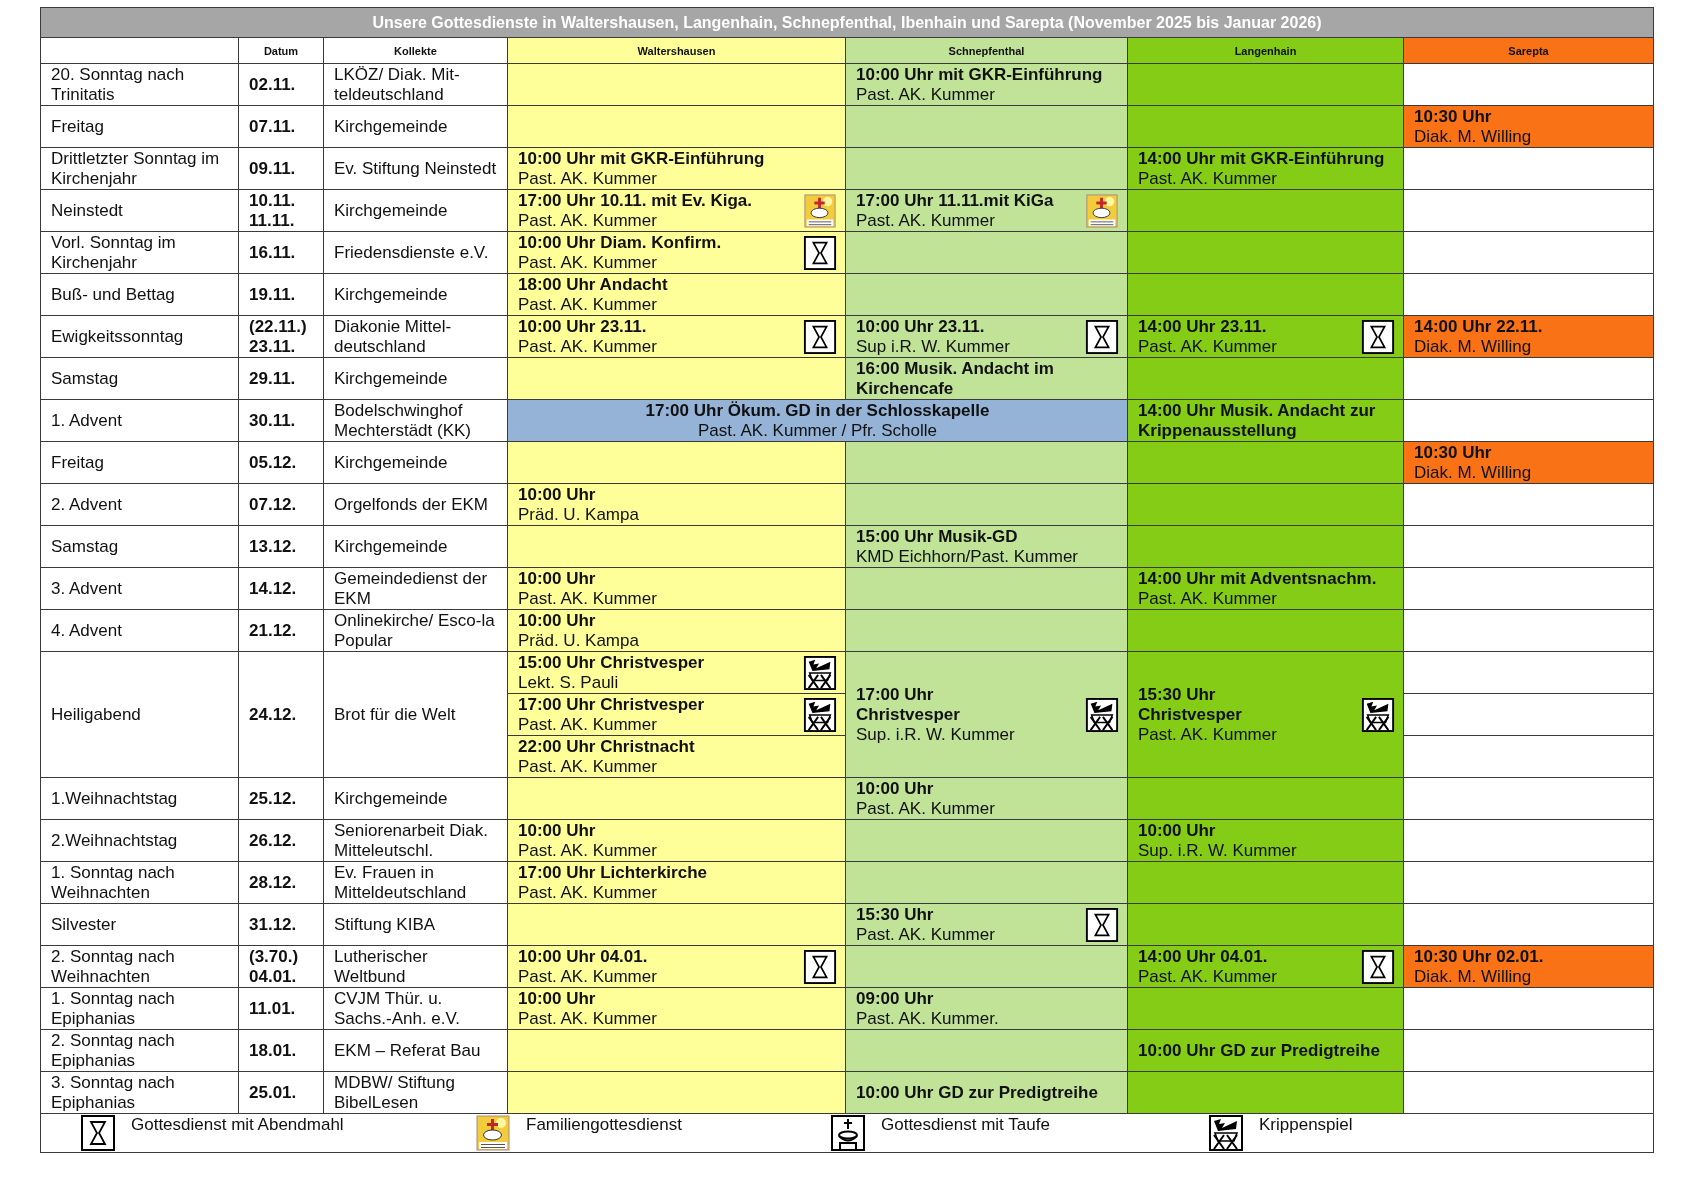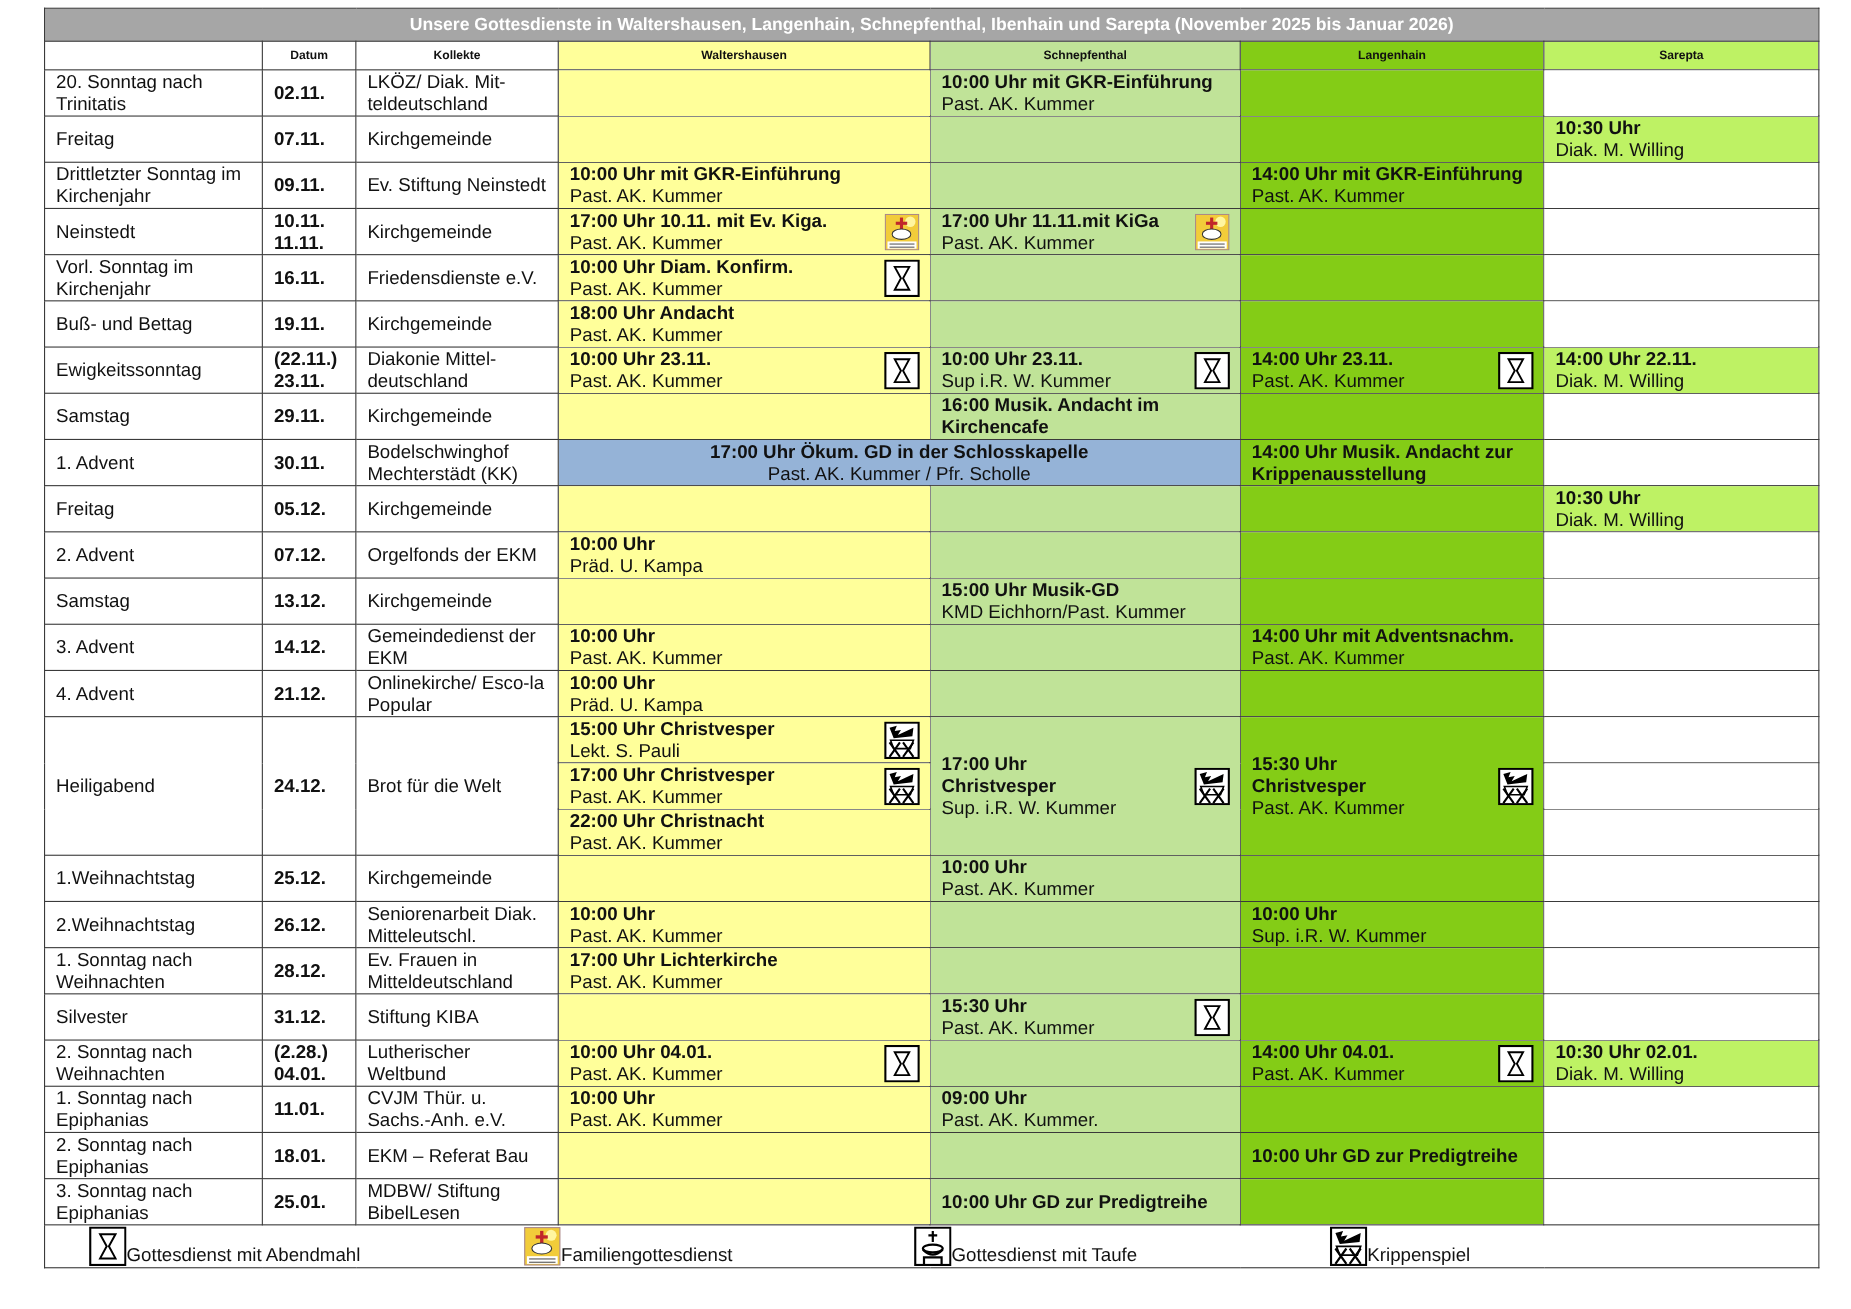--- a/index.html
+++ b/index.html
@@ -5,35 +5,35 @@
   html, body { margin:0; padding:0; background:#ffffff; }
   body { width:1683px; height:1190px; position:relative; font-family:"Liberation Sans", "DejaVu Sans", sans-serif; color:#111; overflow:hidden; }
   #sheet { position:absolute; left:40px; top:7px; width:1613px; }
   table.plan { border-collapse:collapse; table-layout:fixed; width:1613px; font-size:17px; line-height:20px; }
   table.plan td, table.plan th { border:1.5px solid #3a3a3a; padding:0 10px; vertical-align:middle; overflow:hidden; }
   .title-row td { background:#a6a6a6; color:#ffffff; font-weight:bold; font-size:16px; text-align:center; height:29px; padding:0; border-color:#7f7f7f; }
   .head-row th { height:25px; font-weight:bold; font-size:11px; text-align:center; padding:0; }
   .bg-w { background:#ffff9a; }
   .bg-s { background:#c0e398; }
   .bg-l { background:#84cc16; }
-  .bg-sa { background:#bef264; }
+  .bg-sa { background:#f97316; }
   .bg-blue { background:#95b3d7; }
   .bg-white { background:#ffffff; }
   tr.row td { height:41px; }
   tr.sub td { height:41px; }
   .datum { font-weight:bold; text-align:left; }
   .ev { position:relative; }
   .ev .t { font-weight:bold; display:block; }
   .ev .p { display:block; }
   .ev.center { text-align:center; }
   .icon { position:absolute; right:8px; top:50%; transform:translateY(-50%); width:34px; height:34px; box-sizing:border-box; }
   .icon svg { display:block; width:100%; height:100%; }
   .legend-row td { height:38px; padding:0; }
   .legend { display:flex; align-items:center; height:38px; position:relative; }
-  .legend-item { position:absolute; display:flex; align-items:flex-end; gap:0; font-size:17px; top:50%; transform:translateY(-50%); }
+  .legend-item { position:absolute; display:flex; align-items:flex-start; gap:16px; font-size:17px; top:50%; transform:translateY(-50%); }
   .legend-icon { width:34px; height:36px; }
   .legend-icon svg { width:100%; height:100%; display:block; }
 </style>
 </head>
 <body>
 
 <div id="sheet">
   <table class="plan">
     <colgroup>
       <col style="width:198px">
@@ -409,21 +409,21 @@
                 <rect x="1" y="1" width="32" height="34" fill="#fff" stroke="#000" stroke-width="2"></rect>
                 <path d="M10 7 H24 L18 18 L24 29 H10 L16 18 Z" fill="none" stroke="#000" stroke-width="1.8"></path>
               </svg>
 </span>
           </td>
           <td class="bg-l ev"></td>
           <td class="bg-white ev"></td>
         </tr>
         <tr class="row">
           <td class="bg-white">2. Sonntag nach Weihnachten</td>
-          <td class="bg-white datum">(2.28.) 04.01.</td>
+          <td class="bg-white datum">(3.70.) 04.01.</td>
           <td class="bg-white">Lutherischer Weltbund</td>
           <td class="bg-w ev">
             <span class="t">10:00 Uhr 04.01.</span>
             <span class="p">Past. AK. Kummer</span>
             <span class="icon">
   <svg viewBox="0 0 34 36">
                 <rect x="1" y="1" width="32" height="34" fill="#fff" stroke="#000" stroke-width="2"></rect>
                 <path d="M10 7 H24 L18 18 L24 29 H10 L16 18 Z" fill="none" stroke="#000" stroke-width="1.8"></path>
               </svg>
 </span>

